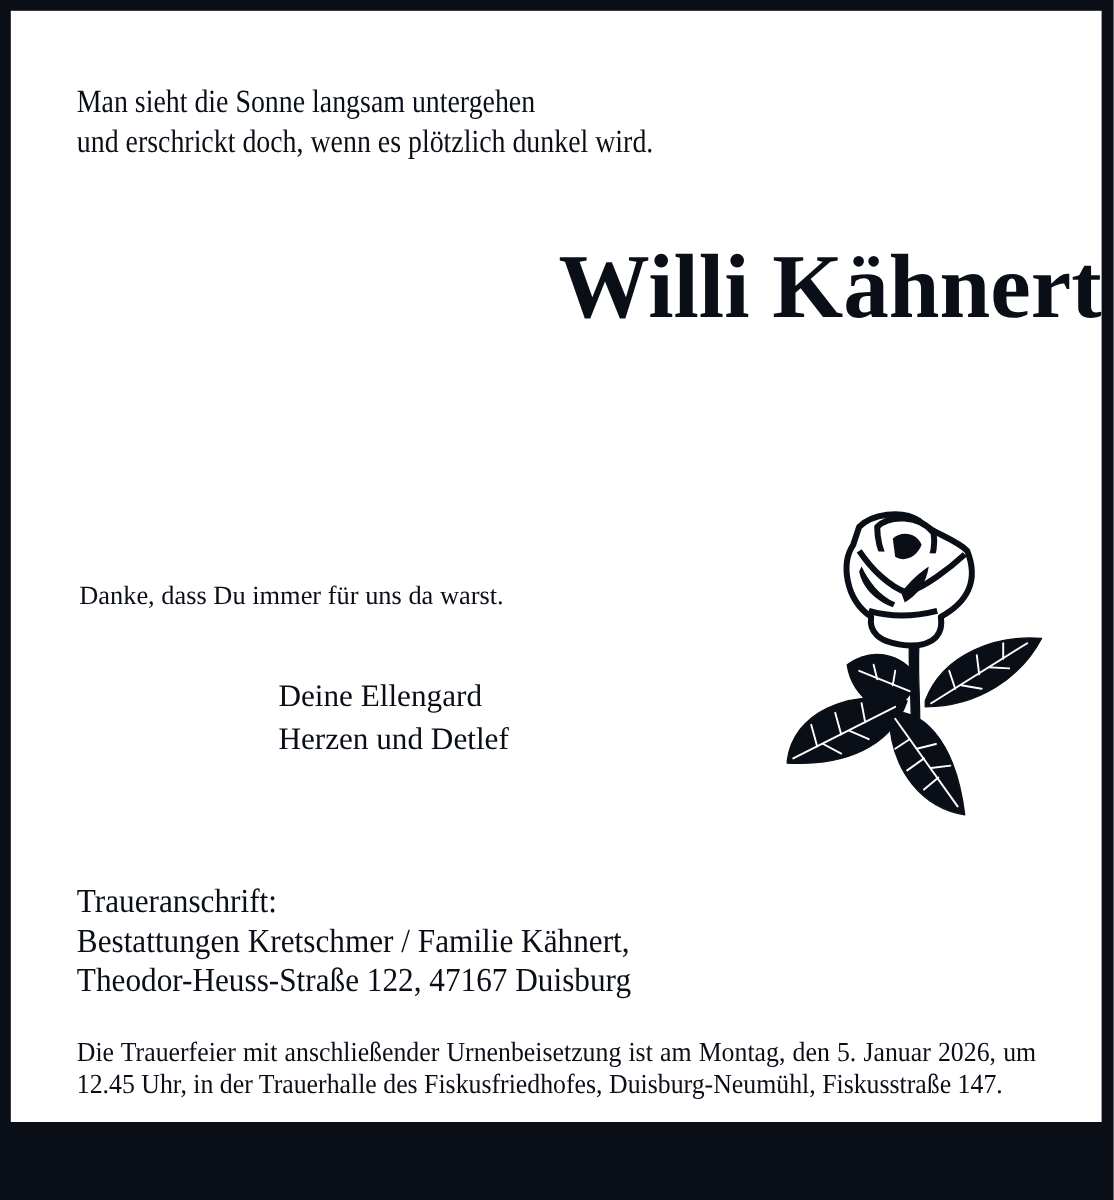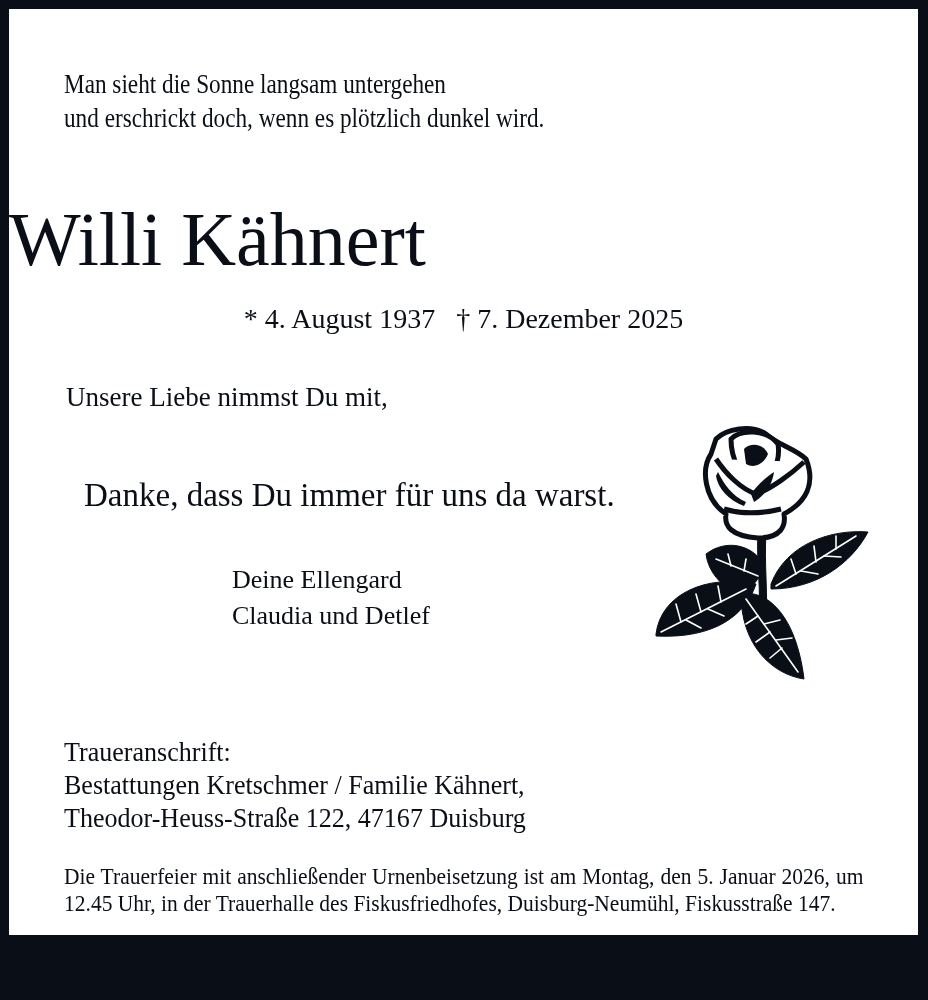--- a/index.html
+++ b/index.html
@@ -1,56 +1,50 @@
 <!DOCTYPE html>
 <html><head>
 <meta charset="utf-8">
 <style>
   html, body { margin:0; padding:0; }
   body { width:928px; height:1000px; background:#0a0e17; position:relative; overflow:hidden; }
   .frame { position:absolute; left:9px; top:9px; width:909px; height:926px; background:#ffffff; }
   .t { position:absolute; font-family:"Liberation Serif", "DejaVu Serif", serif; color:#0a0e17; white-space:nowrap; }
   .motto { left:55px; top:58px; font-size:27px; line-height:34px; transform:scaleX(0.86); transform-origin:left top; }
-  .name { left:0; width:909px; text-align:left; top:185px; font-size:76px; line-height:90px; }
+  .name { left:0; width:909px; text-align:right; top:185px; font-size:76px; line-height:90px;font-weight:bold; }
   .dates { left:0; width:909px; text-align:center; top:292px; font-size:28px; line-height:36px; }
   .verse { left:57px; top:372px; font-size:27px; line-height:33px; }
-  .verse2 { left:57px; top:470px; font-size:33px; line-height:33px;margin-left:18px; }
+  .verse2 { left:57px; top:470px; font-size:22px; line-height:33px; }
   .family { left:223px; top:553px; font-size:26px; line-height:36px; }
   .addr { left:55px; top:726px; font-size:28px; line-height:33px; transform:scaleX(0.93); transform-origin:left top; }
   .service { left:55px; top:854px; width:800px; font-size:23px; line-height:27px; white-space:normal; text-align:justify; text-align-last:left; transform:scaleX(0.935); transform-origin:left top; width:855px; }
   .rose { position:absolute; left:637px; top:405px; width:225px; height:275px; }
   .line { display:block; }
 </style>
 </head>
 <body>
 
 <div class="frame">
 
   <div class="t motto">
     <span class="line">Man sieht die Sonne langsam untergehen</span>
     <span class="line">und erschrickt doch, wenn es plötzlich dunkel wird.</span>
   </div>
 
   <div class="t name">Willi Kähnert</div>
 
-  <div class="t dates">
-    <span>* 4. August 1937</span>&nbsp;&nbsp;
-    <span>†</span>
-    <span>7. Dezember 2025</span>
-  </div>
 
   <div class="t verse">
-    <span class="line">Unsere Liebe nimmst Du mit,</span>
   </div>
 
   <div class="t verse2">Danke, dass Du immer für uns da warst.</div>
 
   <div class="t family">
     <span class="line">Deine Ellengard</span>
-    <span class="line">Claudia und Detlef</span>
+    <span class="line">Herzen und Detlef</span>
   </div>
 
   <svg class="rose" viewBox="0 0 225 275">
     <g fill="#0a0e17" stroke="#0a0e17" stroke-linejoin="round">
 
       <path d="M112 120 C 110 150, 116 175, 112 210 L 120 210 C 122 175, 118 150, 120 120 Z"></path>
 
       <path d="M10 220 C 15 180, 60 160, 110 170 C 100 200, 70 225, 10 222 Z"></path>
 
       <path d="M60 140 C 80 125, 105 130, 118 150 C 112 175, 95 180, 82 175 C 70 165, 62 155, 60 140 Z"></path>

